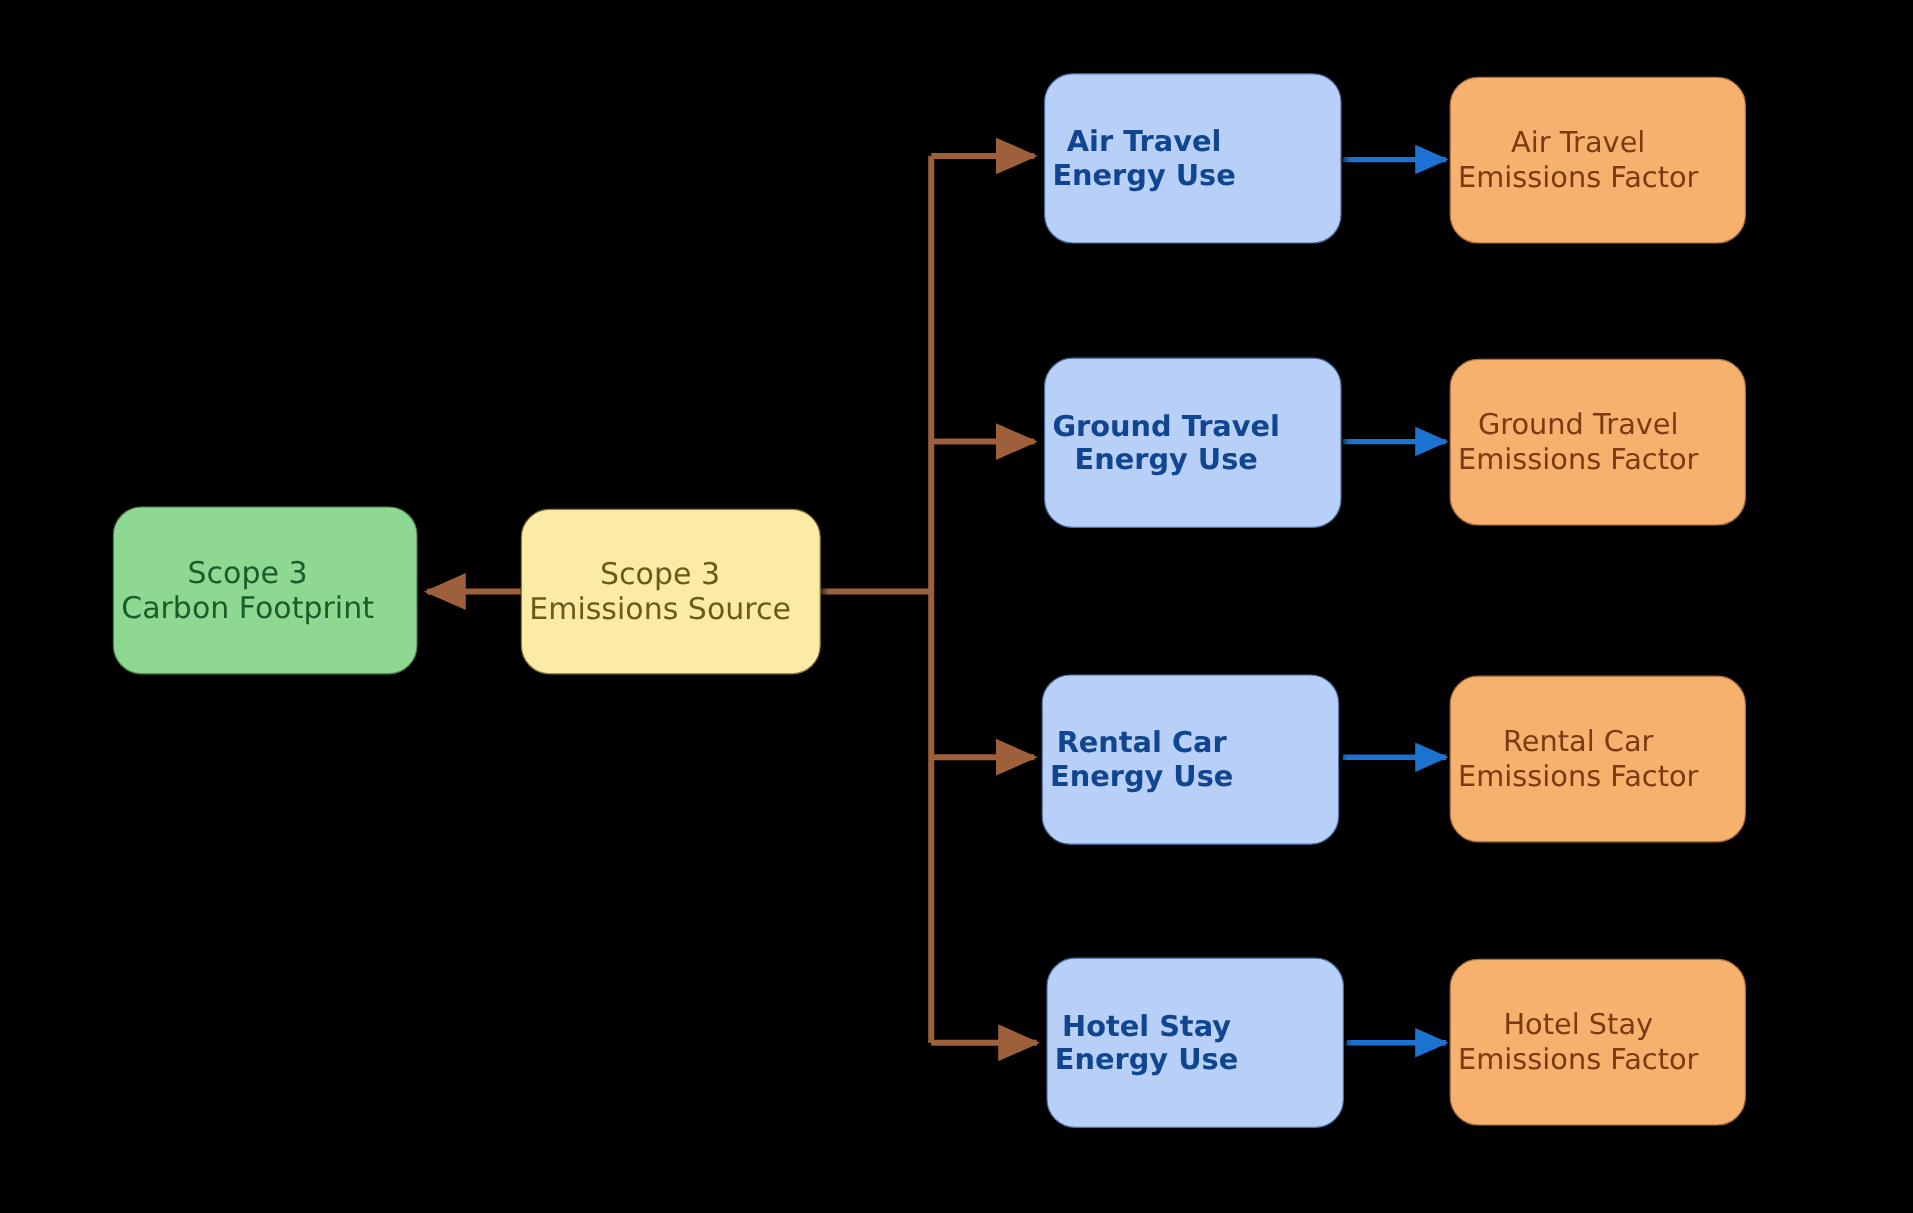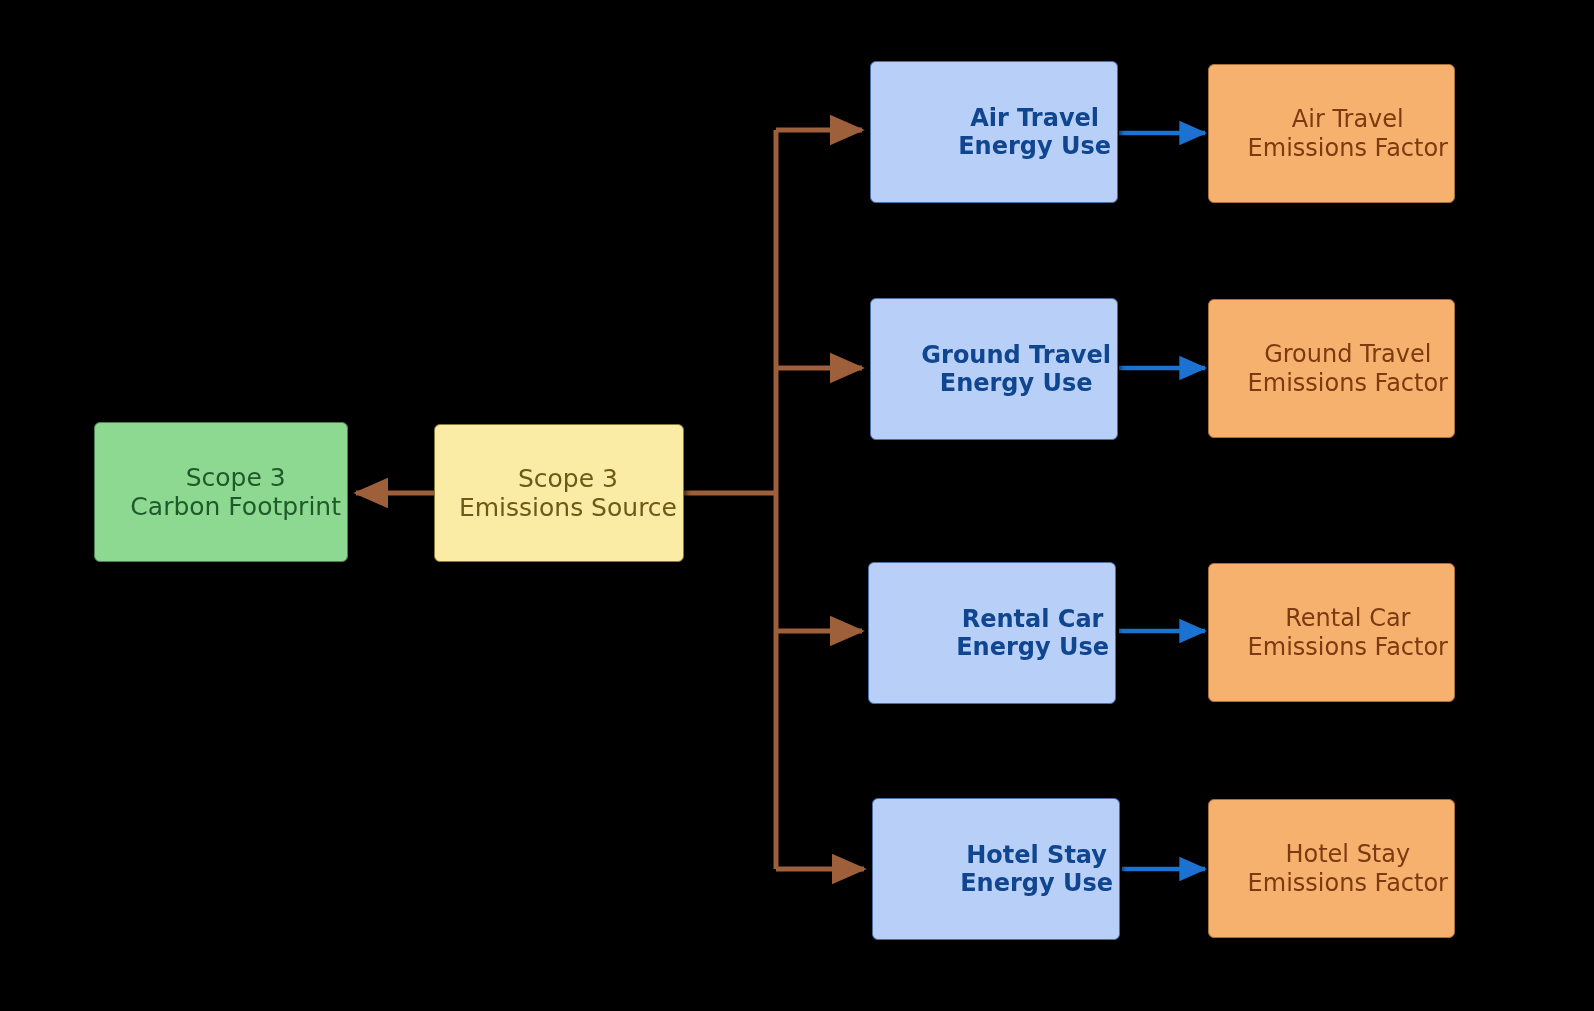--- a/index.html
+++ b/index.html
@@ -22,24 +22,24 @@
     position: absolute;
     left: 0;
     top: 0;
     width: 1594px;
     height: 1011px;
     pointer-events: none;
   }
   .node {
     position: absolute;
     box-sizing: border-box;
-    border-radius: 6px;
+    border-radius: 24px;
     display: flex;
     align-items: center;
-    justify-content: flex-end;
+    justify-content: flex-start;
     text-align: center;
     line-height: 1.18;
     box-shadow: 3px 3px 4px rgba(0,0,0,0.55);
     z-index: 2;
   }
   .node .label {
     display: block;
     white-space: pre-line;
     padding: 0 6px;
   }

